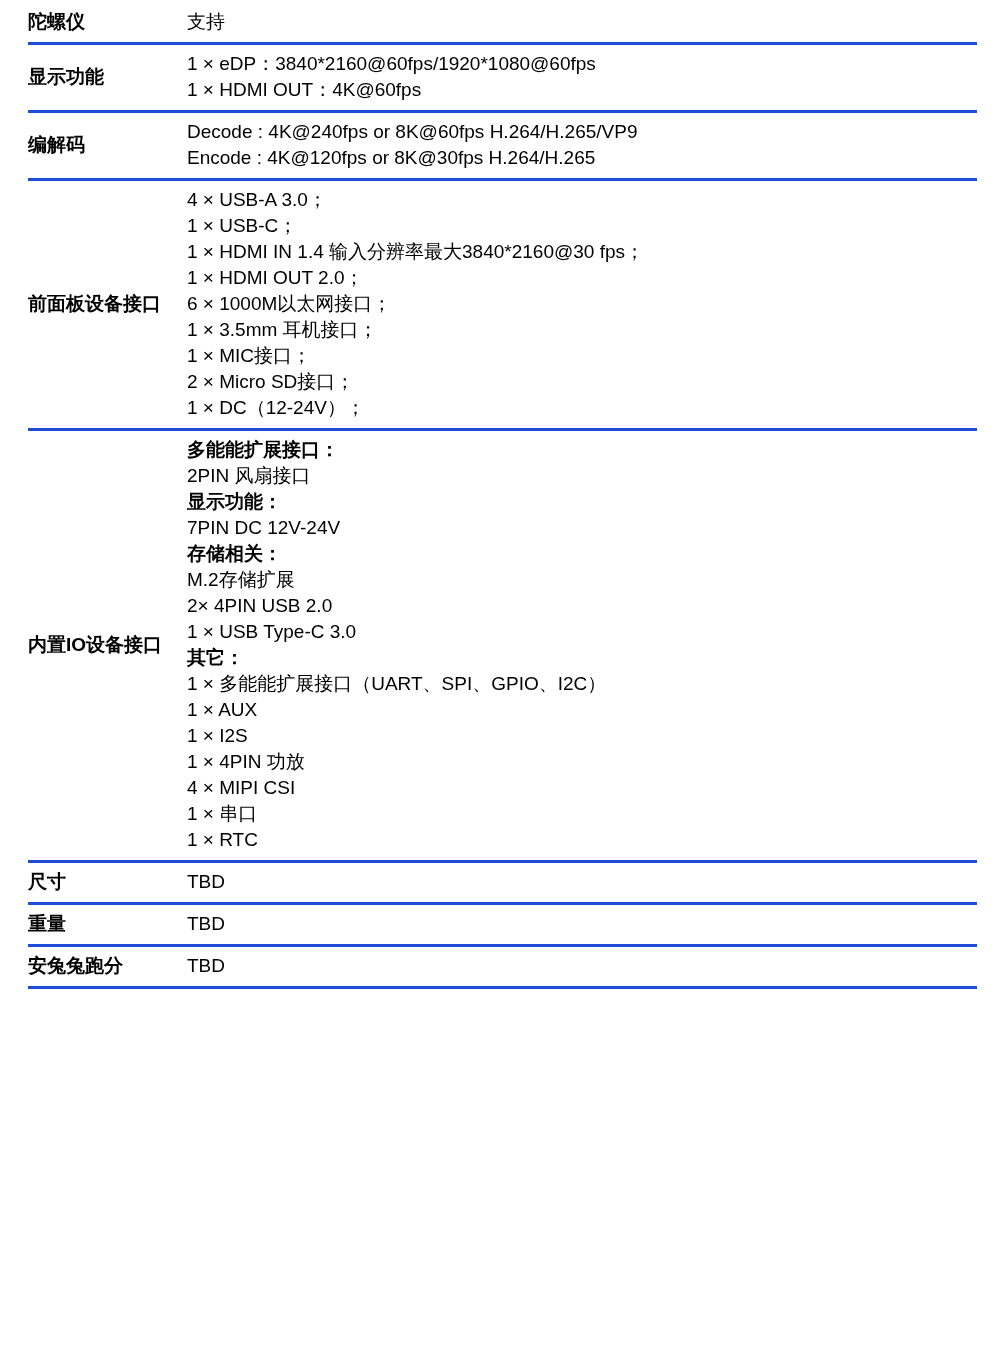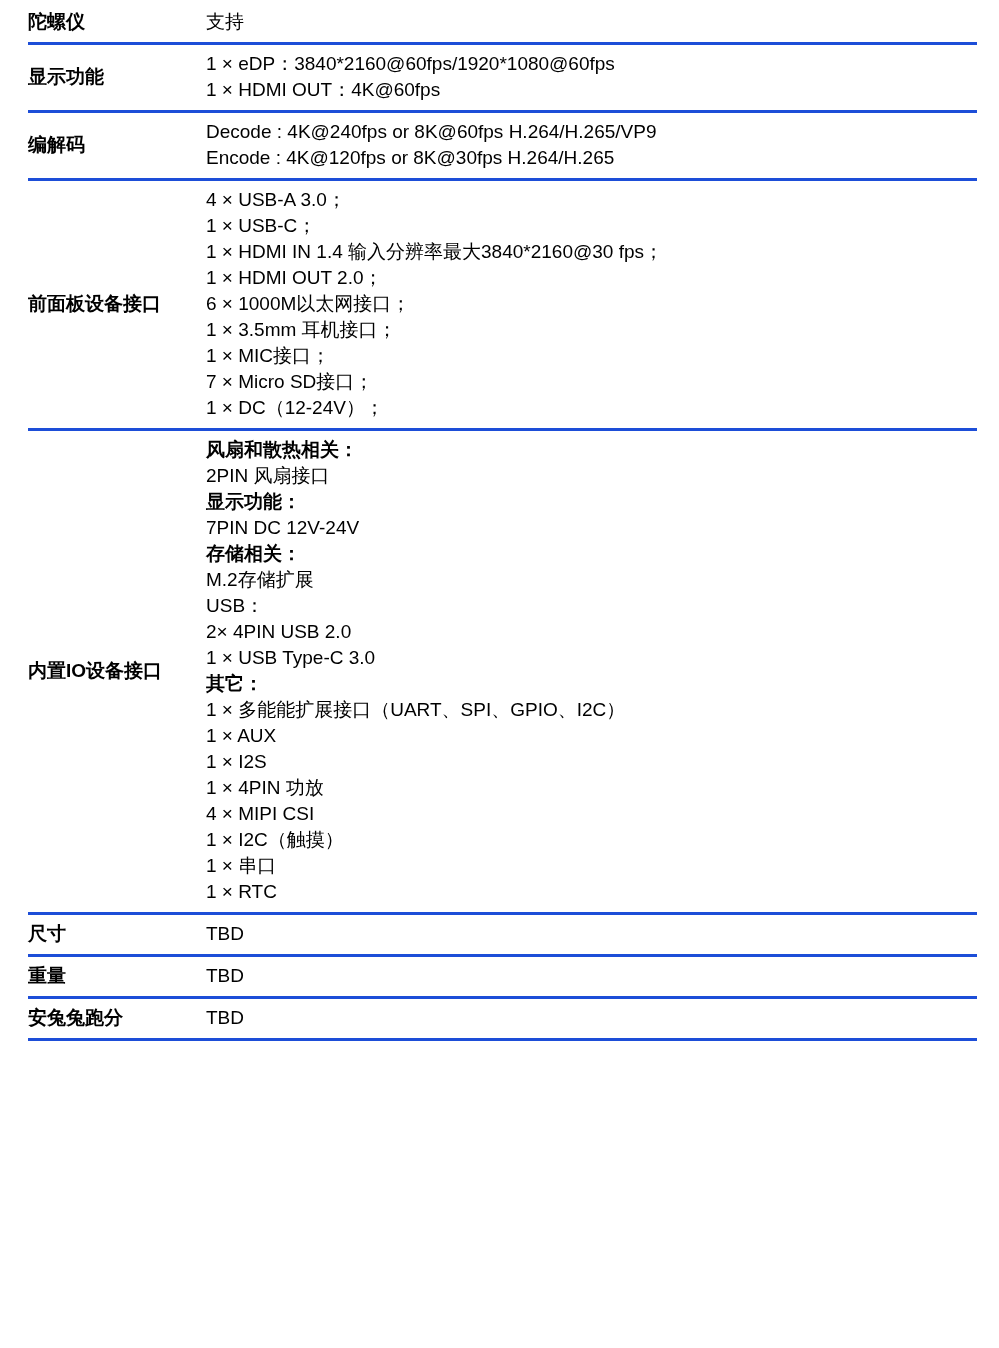--- a/index.html
+++ b/index.html
@@ -33,21 +33,20 @@
     flex: 0 0 159px;
     width: 159px;
     font-weight: 700;
     font-size: 19px;
     line-height: 26px;
   }
   .cell.value {
     flex: 1 1 auto;
     font-size: 19px;
     line-height: 26px;
-    margin-left: 19px;
   }
   .value-line {
     min-height: 26px;
   }
   .value-line.bold {
     font-weight: 700;
   }
 </style>
 </head>
 <body>
@@ -82,44 +81,42 @@
     <div class="row">
       <div class="cell label">前面板设备接口</div>
       <div class="cell value">
           <div class="value-line">4 × USB-A 3.0；</div>
           <div class="value-line">1 × USB-C；</div>
           <div class="value-line">1 × HDMI IN 1.4 输入分辨率最大3840*2160@30 fps；</div>
           <div class="value-line">1 × HDMI OUT 2.0；</div>
           <div class="value-line">6 × 1000M以太网接口；</div>
           <div class="value-line">1 × 3.5mm 耳机接口；</div>
           <div class="value-line">1 × MIC接口；</div>
-          <div class="value-line">7 × Micro SD接口；</div>
+          <div class="value-line">2 × Micro SD接口；</div>
           <div class="value-line">1 × DC（12-24V）；</div>
         </div>
     </div>
 
     <div class="row">
       <div class="cell label">内置IO设备接口</div>
       <div class="cell value">
-          <div class="value-line bold">风扇和散热相关：</div>
+          <div class="value-line bold">多能能扩展接口：</div>
           <div class="value-line">2PIN 风扇接口</div>
           <div class="value-line bold">显示功能：</div>
           <div class="value-line">7PIN DC 12V-24V</div>
           <div class="value-line bold">存储相关：</div>
           <div class="value-line">M.2存储扩展</div>
-          <div class="value-line">USB：</div>
           <div class="value-line">2× 4PIN USB 2.0</div>
           <div class="value-line">1 × USB Type-C 3.0</div>
           <div class="value-line bold">其它：</div>
           <div class="value-line">1 × 多能能扩展接口（UART、SPI、GPIO、I2C）</div>
           <div class="value-line">1 × AUX</div>
           <div class="value-line">1 × I2S</div>
           <div class="value-line">1 × 4PIN 功放</div>
           <div class="value-line">4 × MIPI CSI</div>
-          <div class="value-line">1 × I2C（触摸）</div>
           <div class="value-line">1 × 串口</div>
           <div class="value-line">1 × RTC</div>
         </div>
     </div>
 
     <div class="row">
       <div class="cell label">尺寸</div>
       <div class="cell value">
           <div class="value-line">TBD</div>
         </div>

